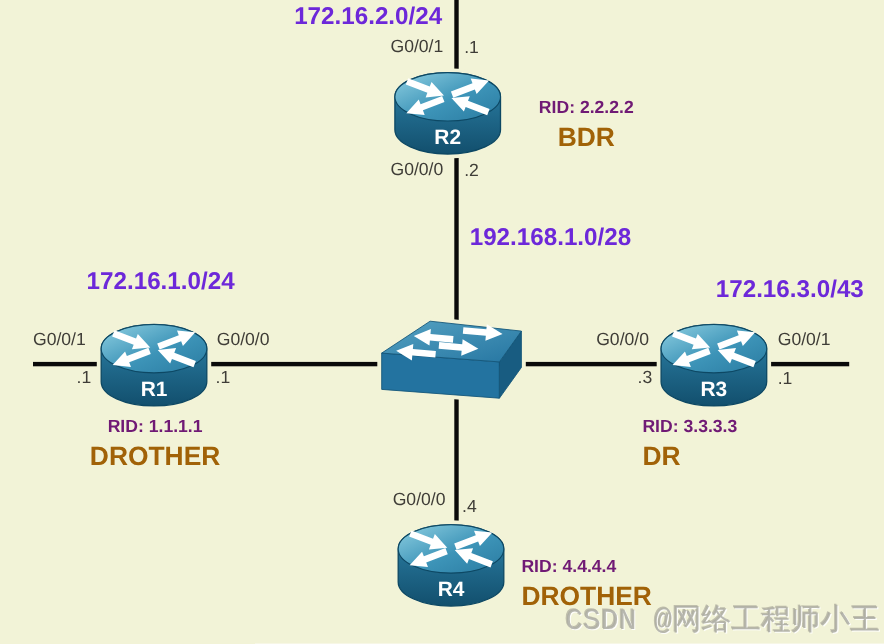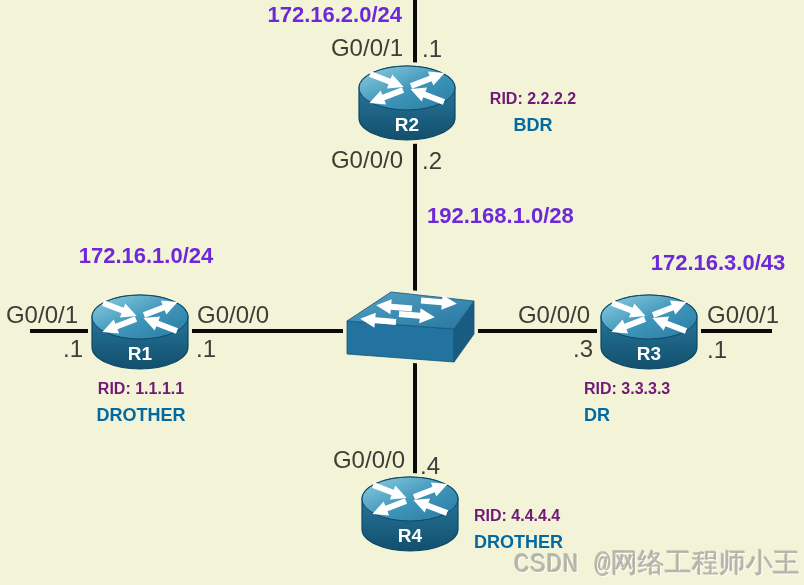--- a/index.html
+++ b/index.html
@@ -6,24 +6,24 @@
   #stage{
     position:relative;
     width:804px;height:585px;
     background:#f2f3d7;
     overflow:hidden;
     font-family:"Liberation Sans","DejaVu Sans",sans-serif;
   }
   .line{position:absolute;background:#0a0a0a;}
   .lbl{position:absolute;white-space:nowrap;line-height:normal;}
   .net{font-weight:bold;font-size:22px;color:#6d28d9;letter-spacing:0px;}
-  .ifl{font-size:24px;color:#3f3d37;}
+  .ifl{font-size:16px;color:#3f3d37;}
   .ridblock{position:absolute;white-space:nowrap;}
   .rid{font-weight:bold;font-size:16px;color:#701a75;line-height:26px;}
-  .role{font-weight:bold;font-size:18px;color:#0369a1;line-height:27px;}
+  .role{font-weight:bold;font-size:24px;color:#a16207;line-height:27px;}
   svg{position:absolute;overflow:visible;}
   .rname{font-family:"Liberation Sans","DejaVu Sans",sans-serif;font-weight:bold;font-size:19px;fill:#ffffff;text-anchor:middle;}
   .watermark{
     position:absolute;font-size:27px;
     color:rgba(172,171,162,0.85);
     text-shadow:1px 1px 0 rgba(255,255,255,0.9), -1px -1px 0 rgba(130,129,120,0.45);
     font-family:Liberation Mono, monospace;
   }
 </style>
 </head>

